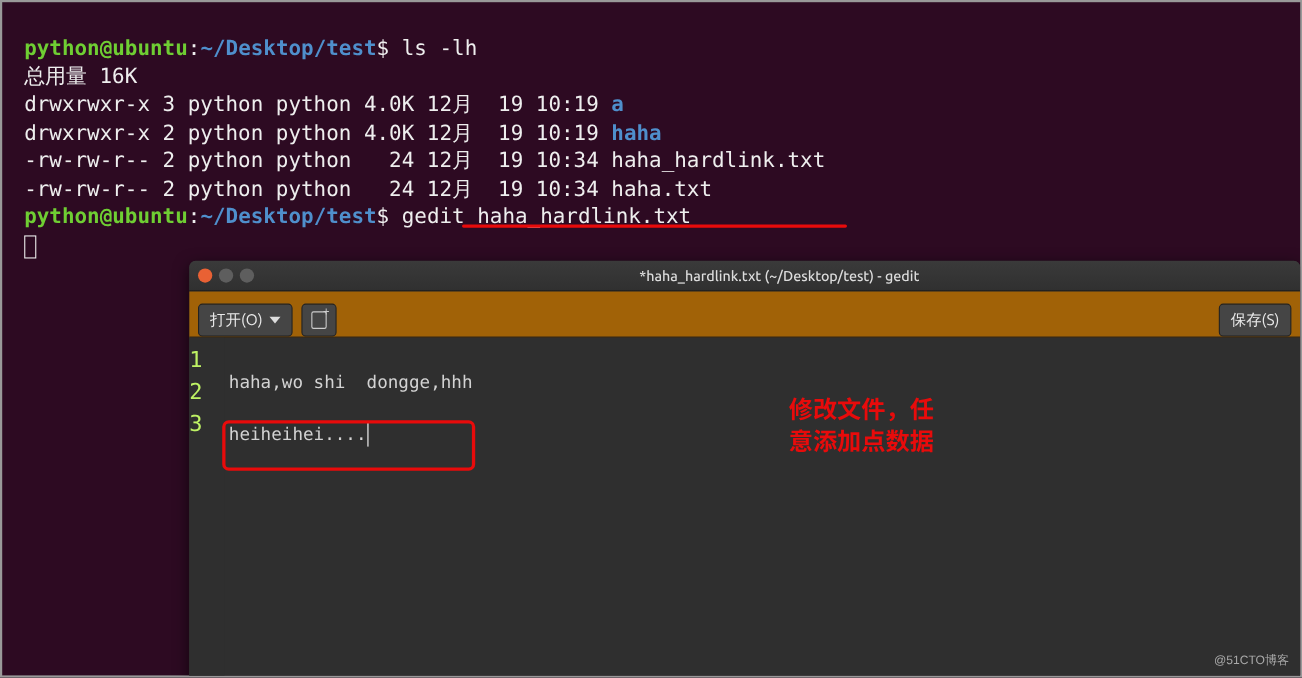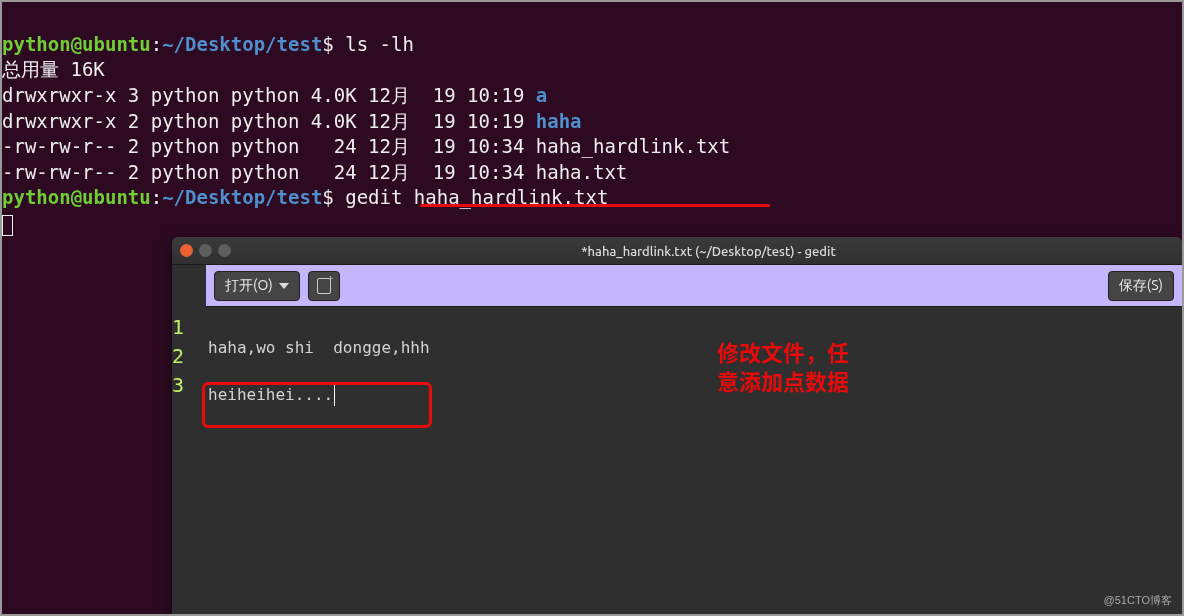--- a/index.html
+++ b/index.html
@@ -7,21 +7,21 @@
       width: 1184px;
       height: 616px;
       background: #2d0a22;
       font-family: "DejaVu Sans Mono", "Ubuntu Mono", monospace;
       font-size: 19px;
       position: relative;
       overflow: hidden;
       border: 2px solid #999;
     }
     .terminal {
-      padding: 4px 0;
+      padding: 4px 20px;
       white-space: pre;
       line-height: 1.35;
       color: #eee;
     }
     .term-user { color: #6fce33; font-weight: bold; }
     .term-path { color: #4f8fcc; font-weight: bold; }
     .term-white { color: #eee; }
     .term-dir { color: #4f8fcc; font-weight: bold; }
     .term-prompt { color: #eee; }
     .cursor-box {
@@ -58,23 +58,23 @@
       border-bottom: 1px solid #1a1a1a;
     }
     .window-buttons { display: flex; gap: 6px; margin-right: 12px; }
     .wbtn { width: 13px; height: 13px; border-radius: 50%; }
     .wbtn.close { background: #e96134; }
     .wbtn.min { background: #5e5e5e; }
     .wbtn.max { background: #5e5e5e; }
     .titlebar-title { flex: 1; text-align: center; color: #ddd; font-weight: 500; }
     .toolbar {
       height: 42px;
-      background: #c4b5fd;
+      background: #a16207;
       border-bottom: 1px solid #1b1b1b;
-      display: flex; align-items: center; padding: 0 8px; gap: 8px; margin-left: 34px;
+      display: flex; align-items: flex-end; padding: 0 8px; gap: 8px;
     }
     .tb-btn {
       background: #454545;
       border: 1px solid #222;
       color: #eaeaea;
       height: 30px;
       padding: 0 10px;
       border-radius: 4px;
       display: flex; align-items: center; gap: 6px;
       font-size: 14px;
@@ -124,20 +124,21 @@
       border-radius: 6px;
     }
     .annotation {
       position: absolute;
       color: #e80b0b;
       font-family: "Microsoft YaHei","Noto Sans CJK SC",sans-serif;
       font-size: 22px;
       font-weight: bold;
       line-height: 1.3;
       white-space: pre;
+      margin-top: 20px;
     }
     .watermark {
       position: absolute;
       right: 10px;
       bottom: 6px;
       color: #a8a8a8;
       font-size: 11px;
       font-family: "Microsoft YaHei", sans-serif;
     }
     .newfile-icon {

